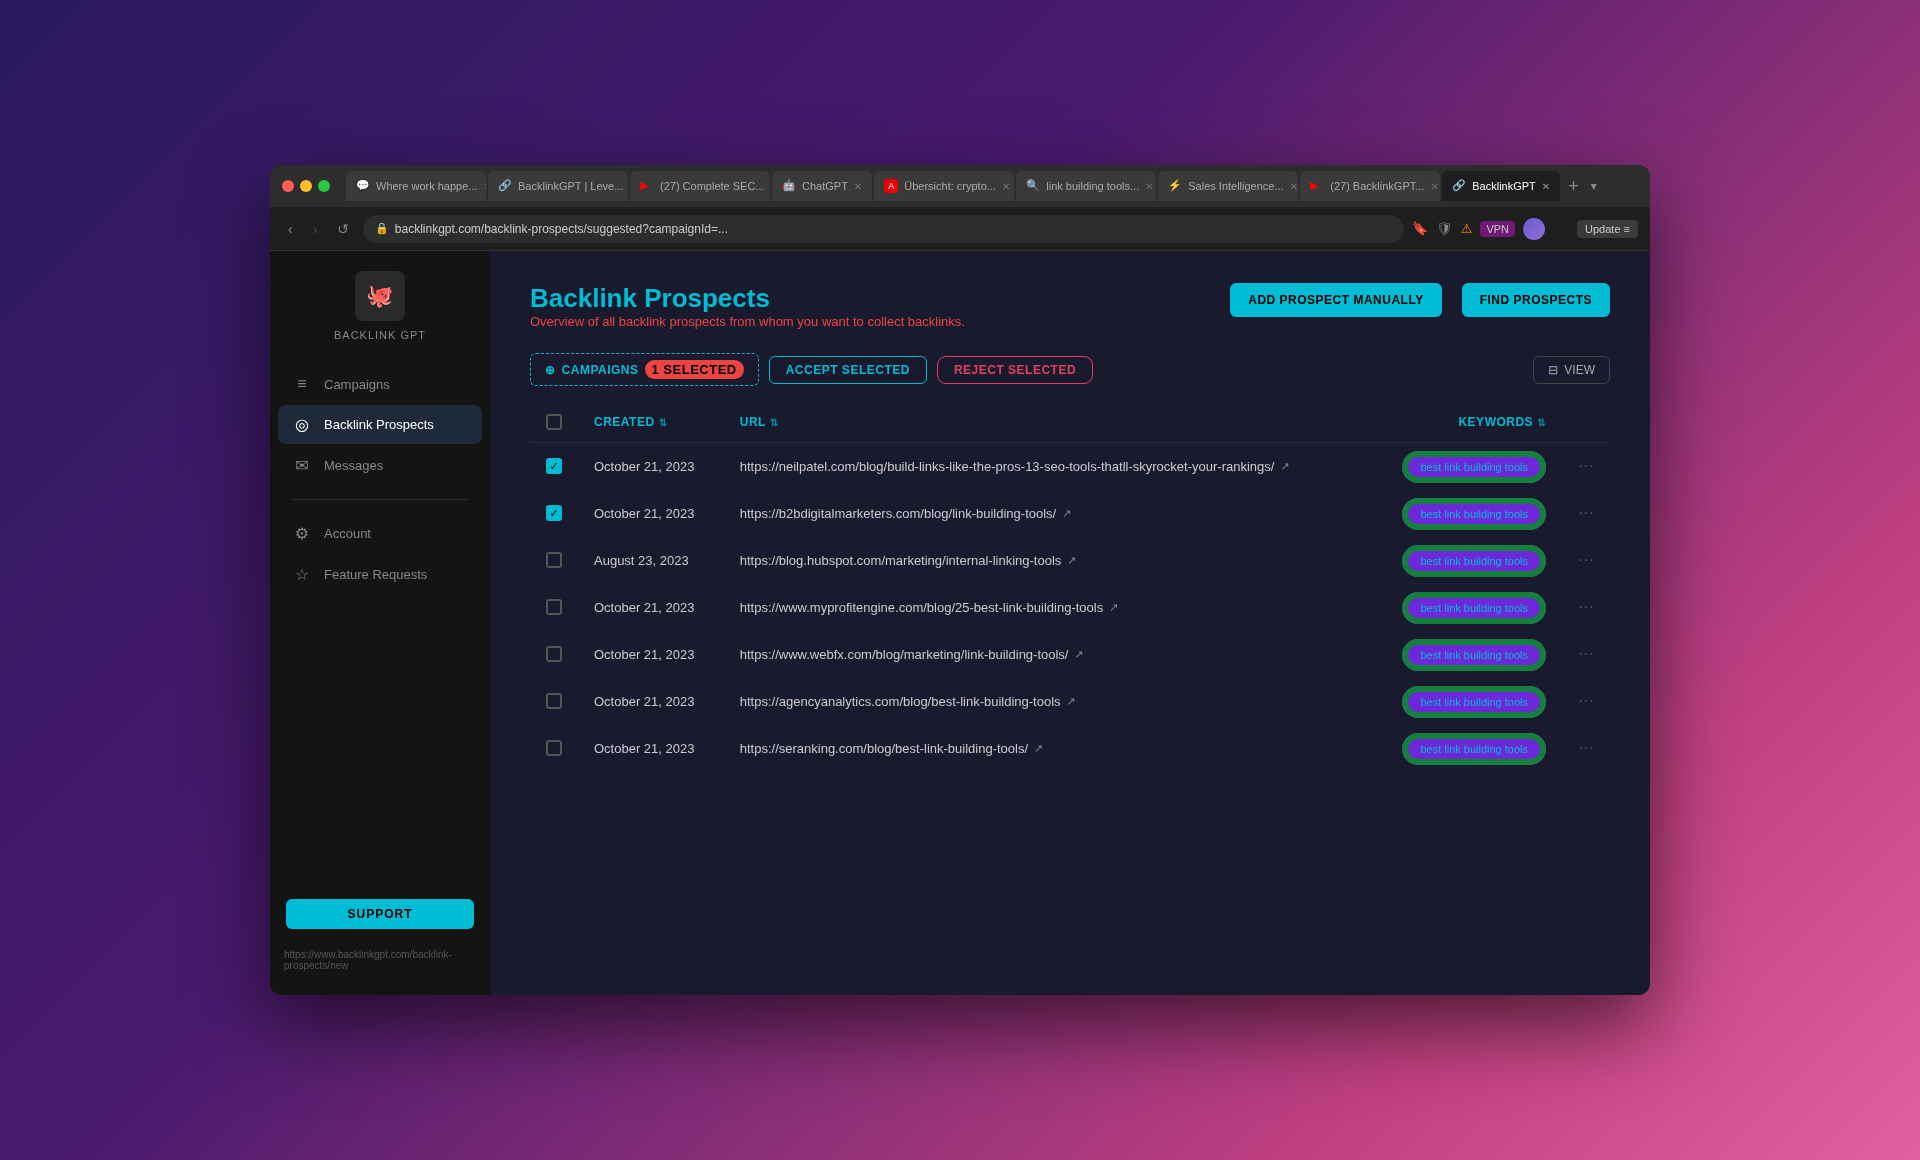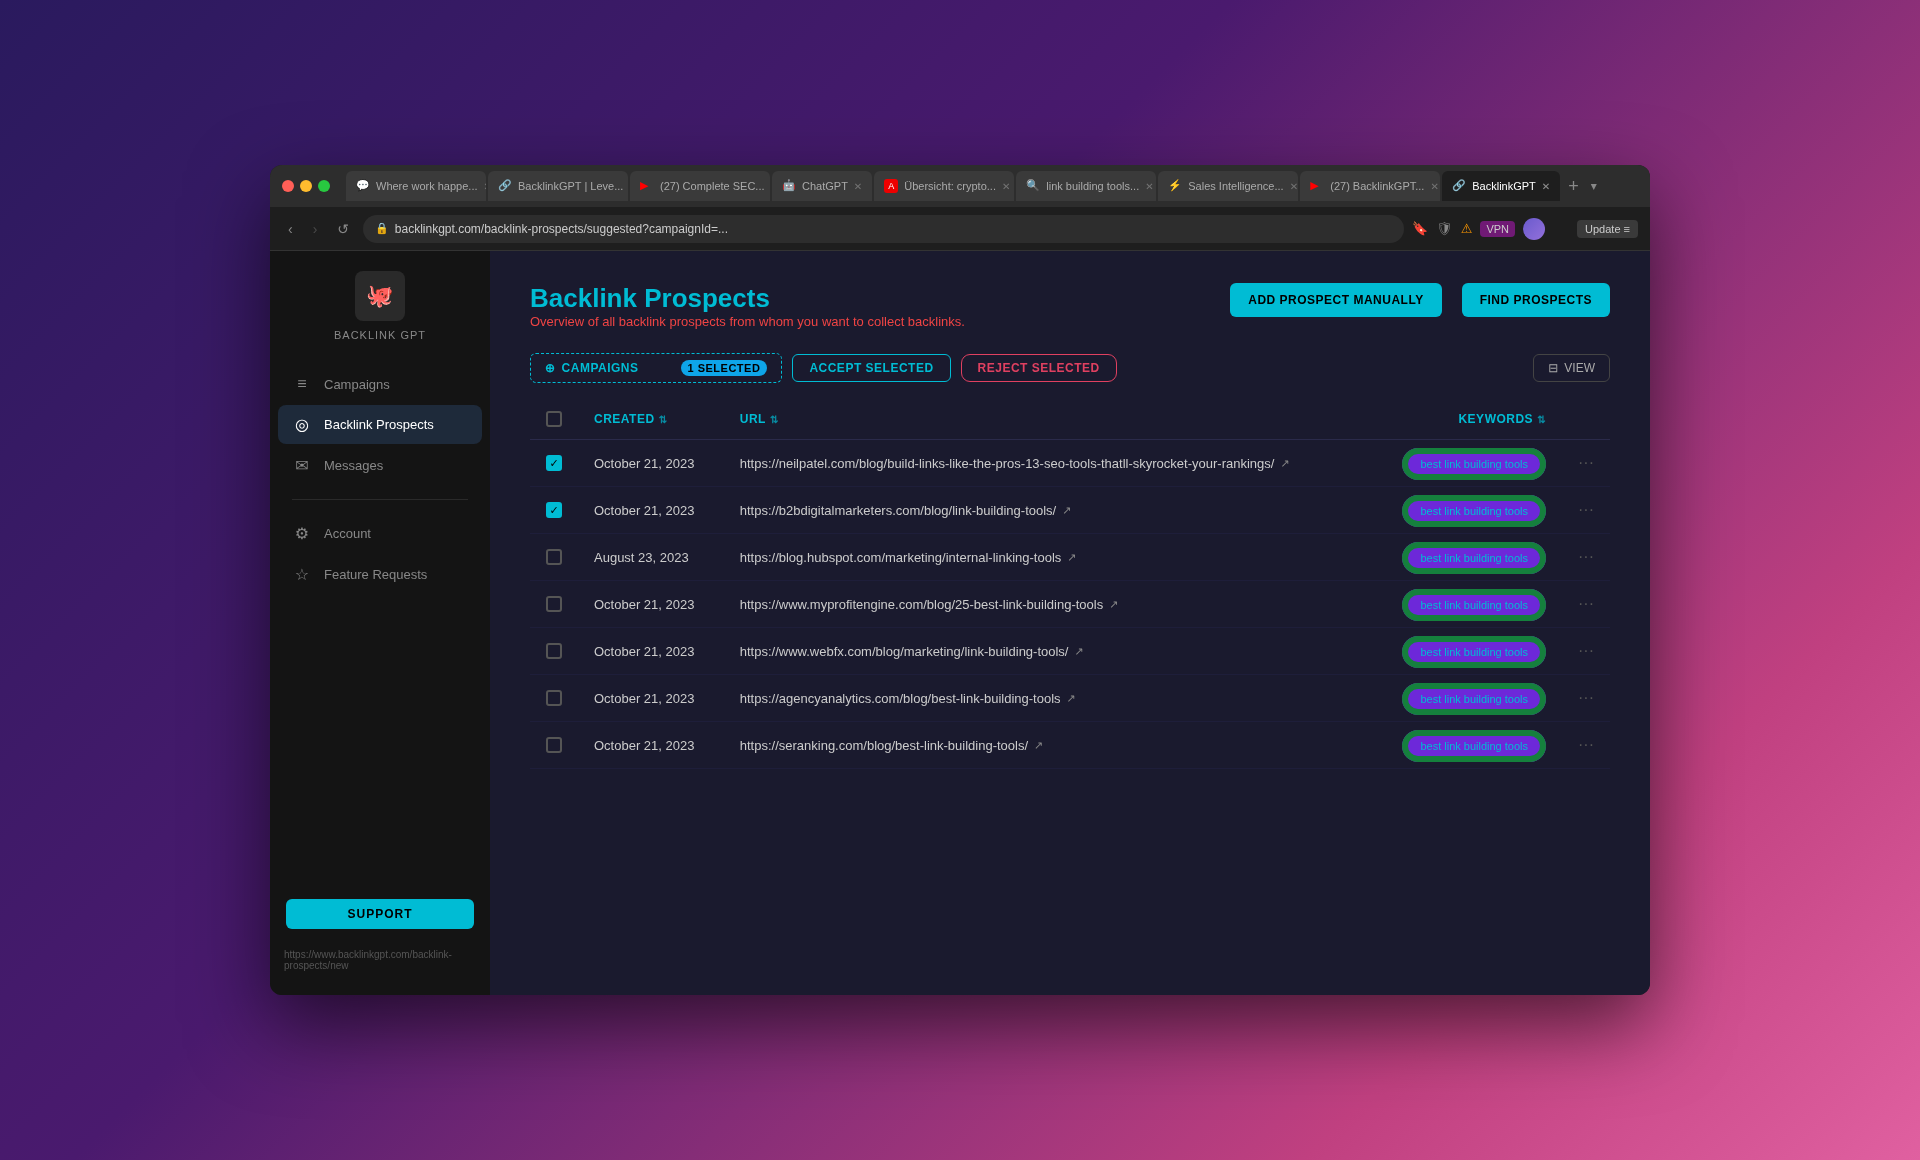--- a/index.html
+++ b/index.html
@@ -265,27 +265,26 @@
       border: 1.5px dashed #00bcd4;
       border-radius: 6px;
       padding: 6px 14px;
       font-size: 12px;
       color: #00bcd4;
       cursor: pointer;
       font-weight: 600;
       letter-spacing: 0.5px;
     }
     .badge {
-      background: #0ea5e9;
+      background: #ef4444;
       color: #000;
       font-weight: 700;
-      font-size: 11px;
+      font-size: 13px;
       padding: 2px 7px;
       border-radius: 10px;
-      margin-left: 36px;
     }
     .btn-accept {
       border: 1.5px solid #00bcd4;
       border-radius: 6px;
       padding: 6px 16px;
       font-size: 12px;
       color: #00bcd4;
       cursor: pointer;
       font-weight: 600;
       letter-spacing: 0.5px;

